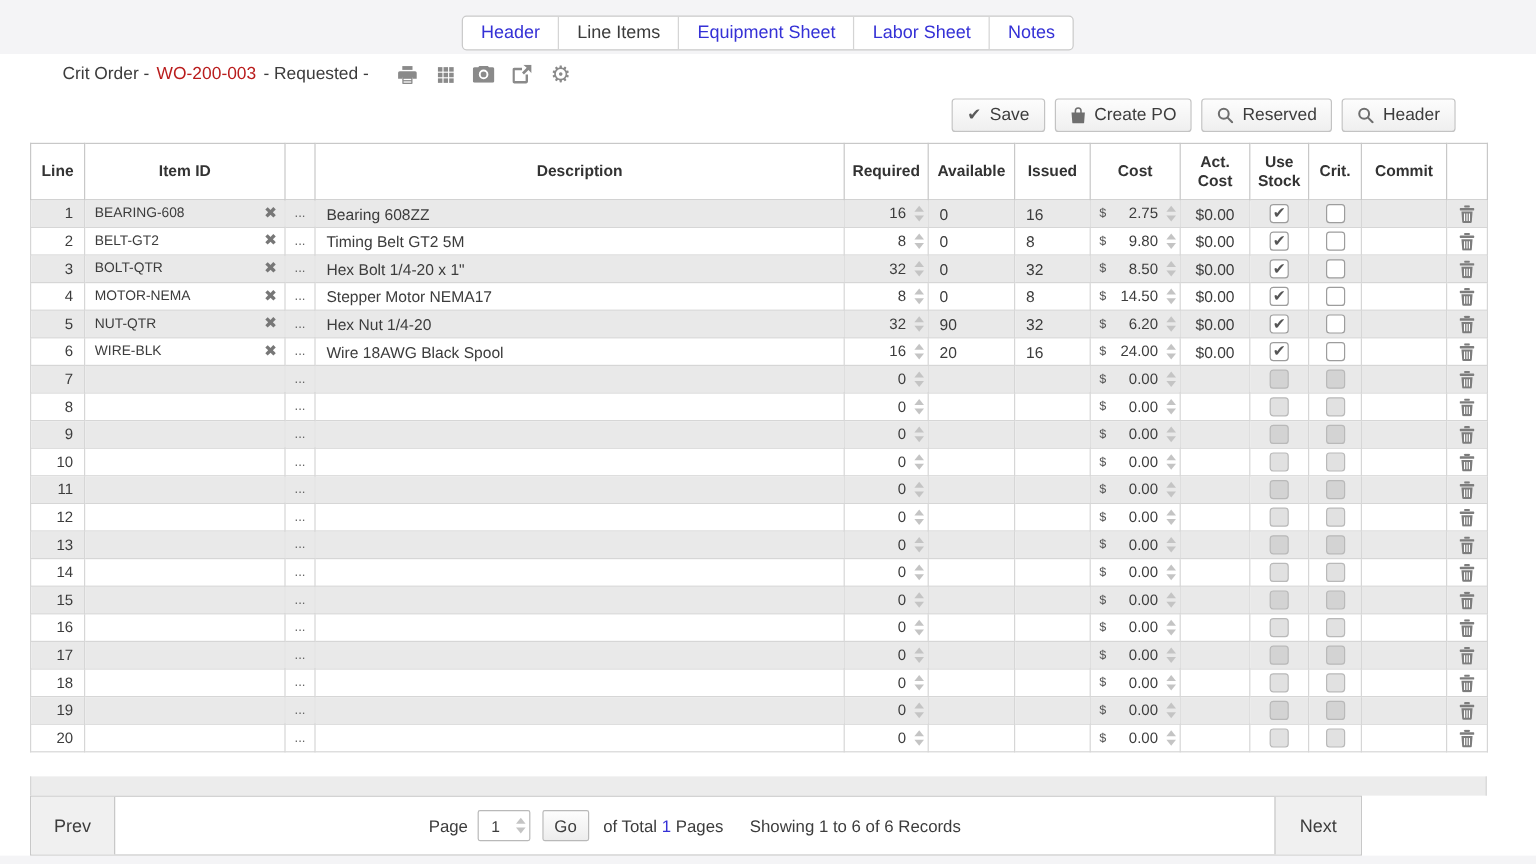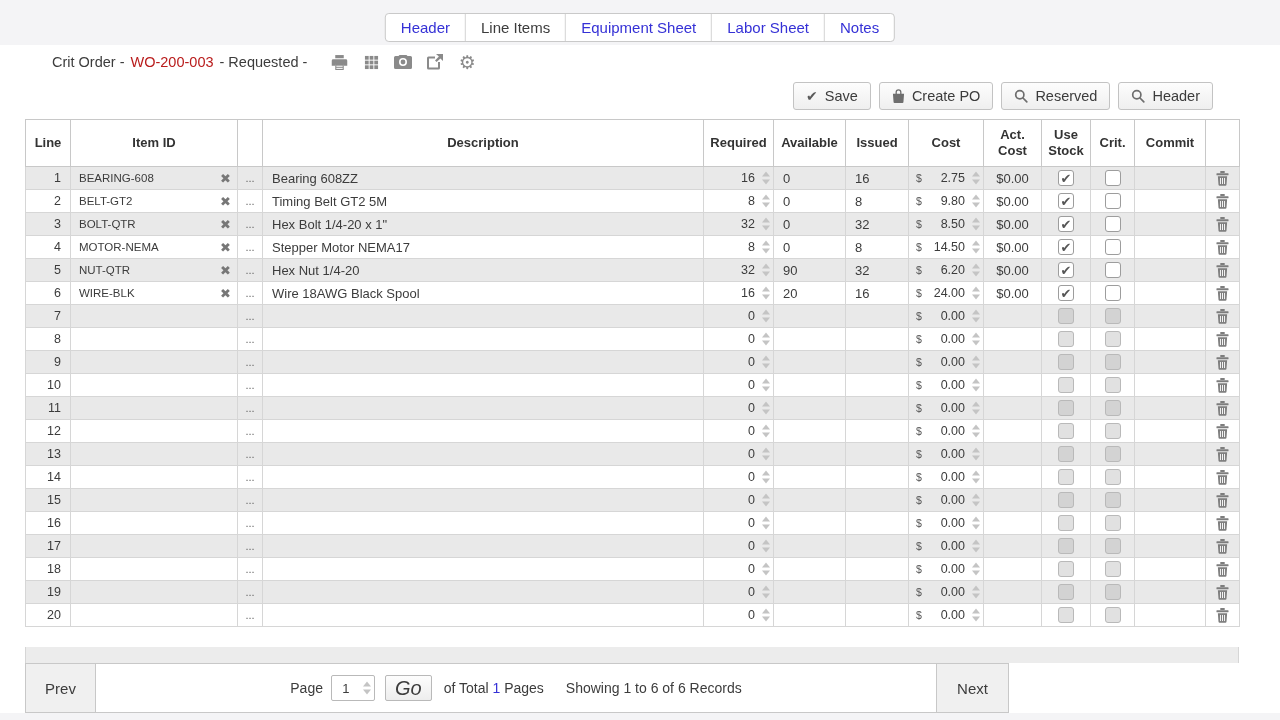--- a/index.html
+++ b/index.html
@@ -58,33 +58,33 @@
         line-height:15px; text-align:center; font-family:"DejaVu Sans",sans-serif; font-size:13px; font-weight:bold;
         color:#555; vertical-align:middle; cursor:pointer; }
   .cb.disabled { background:#d3d3d3; border-color:#b9b9b9; cursor:default; }
   tr:not(.stripe) .cb.disabled { background:#e1e1e1; }
   .c-del { text-align:center; cursor:pointer; }
   .c-del svg { vertical-align:middle; }
 
   
   .gap-strip { position:absolute; top:647px; left:25px; width:1214px; height:16px; background:#ececec;
                border-left:1px solid #d6d6d6; border-right:1px solid #d6d6d6; z-index:4; }
-  .pager { position:absolute; top:663px; left:25px; width:984px; height:50px; background:#fff;
+  .pager { position:absolute; top:663px; left:25px; width:1110px; height:50px; background:#fff;
            border:1px solid #c8c8c8; display:flex; align-items:stretch; z-index:4; }
   .pager-btn { width:70px; background:#f0f0f0; display:flex; align-items:center; justify-content:center;
                font-size:15px; cursor:pointer; }
   .pager-btn.prev { border-right:1px solid #c8c8c8; }
   .pager-btn.next { width:72px; border-left:1px solid #c8c8c8;text-align:center; }
   .pager-center { flex:1; display:flex; align-items:center; justify-content:center; font-size:14px; }
   .page-lbl { margin-right:8px; }
   .page-box { position:relative; display:inline-block; width:44px; height:26px; border:1px solid #b9b9b9;
               background:#fff; border-radius:2px; margin-right:10px; }
   .page-box .pnum { position:absolute; left:0; right:14px; top:0; bottom:0; display:flex; align-items:center; justify-content:center; font-size:13px; }
   .go-btn { height:26px; padding:0 9px; background:linear-gradient(#fdfdfd,#ededed); border:1px solid #b9b9b9;
-            border-radius:2px; font-size:20px; color:#3c3c3c; cursor:pointer; margin-right:12px;font-style:italic; }
+            border-radius:2px; font-size:14px; color:#3c3c3c; cursor:pointer; margin-right:12px; }
   .total-txt { margin-right:22px; }
   .blue { color:#3531d6; }
 </style>
 </head>
 <body>
 
 <div class="page">
   <div class="panel"></div>
 
   <div class="tabs">

